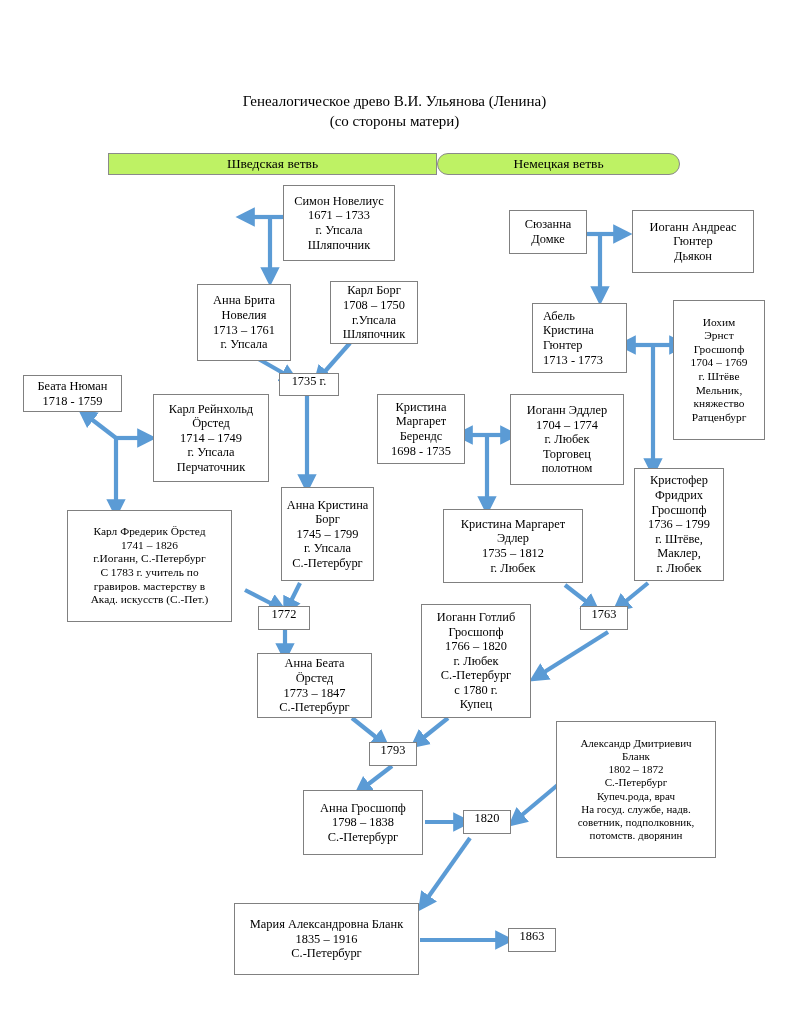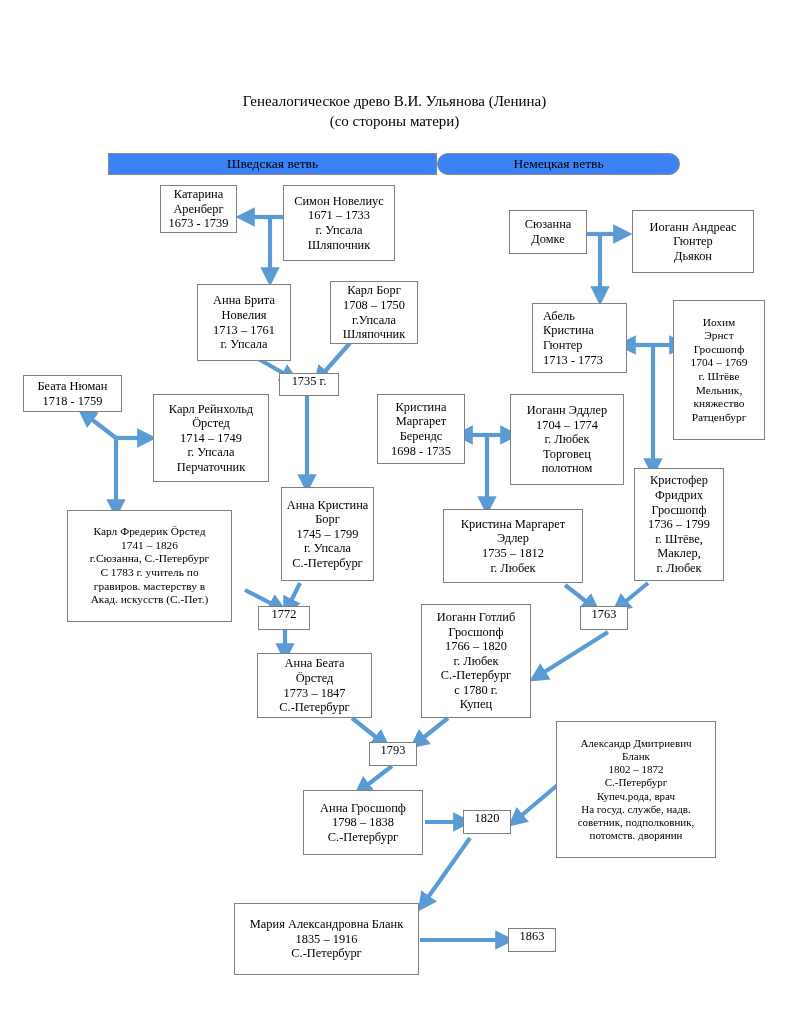--- a/index.html
+++ b/index.html
@@ -23,21 +23,21 @@
     white-space:nowrap;
   }
   .title-line1{top:91px;}
   .title-line2{top:111px;}
 
   
   .branch-bar{
     position:absolute;
     box-sizing:border-box;
     border:1px solid #8a8a8a;
-    background:#3b82f6;
+    background:#bef264;
     display:flex;
     align-items:center;
     justify-content:center;
     font-size:13.5px;
     height:22px;
   }
 
   
   .node{
     position:absolute;
@@ -143,25 +143,20 @@
       <line x1="425" y1="822" x2="462" y2="822"></line>
 
       <line x1="560" y1="783" x2="516" y2="820"></line>
 
       <line x1="470" y1="838" x2="424" y2="903"></line>
 
       <line x1="420" y1="940" x2="504" y2="940"></line>
     </g>
   </svg>
 
-  <div class="node" style="left:160px;top:185px;width:77px;height:48px;">
-    <span class="ln">Катарина</span>
-    <span class="ln">Аренберг</span>
-    <span class="ln">1673 - 1739</span>
-  </div>
 
   <div class="node" style="left:283px;top:185px;width:112px;height:76px;">
     <span class="ln">Симон Новелиус</span>
     <span class="ln">1671 – 1733</span>
     <span class="ln">г. Упсала</span>
     <span class="ln">Шляпочник</span>
   </div>
 
   <div class="node" style="left:197px;top:284px;width:94px;height:77px;">
     <span class="ln">Анна Брита</span>
@@ -190,21 +185,21 @@
     <span class="ln">Карл Рейнхольд</span>
     <span class="ln">Ӧрстед</span>
     <span class="ln">1714 – 1749</span>
     <span class="ln">г. Упсала</span>
     <span class="ln">Перчаточник</span>
   </div>
 
   <div class="node small" style="left:67px;top:510px;width:165px;height:112px;">
     <span class="ln">Карл Фредерик Ӧрстед</span>
     <span class="ln">1741 – 1826</span>
-    <span class="ln">г.Сюзанна, С.-Петербург</span>
+    <span class="ln">г.Иоганн, С.-Петербург</span>
     <span class="ln">С 1783 г. учитель по</span>
     <span class="ln">гравиров. мастерству в</span>
     <span class="ln">Акад. искусств (С.-Пет.)</span>
   </div>
 
   <div class="node" style="left:281px;top:487px;width:93px;height:94px;">
     <span class="ln">Анна Кристина</span>
     <span class="ln">Борг</span>
     <span class="ln">1745 – 1799</span>
     <span class="ln">г. Упсала</span>

